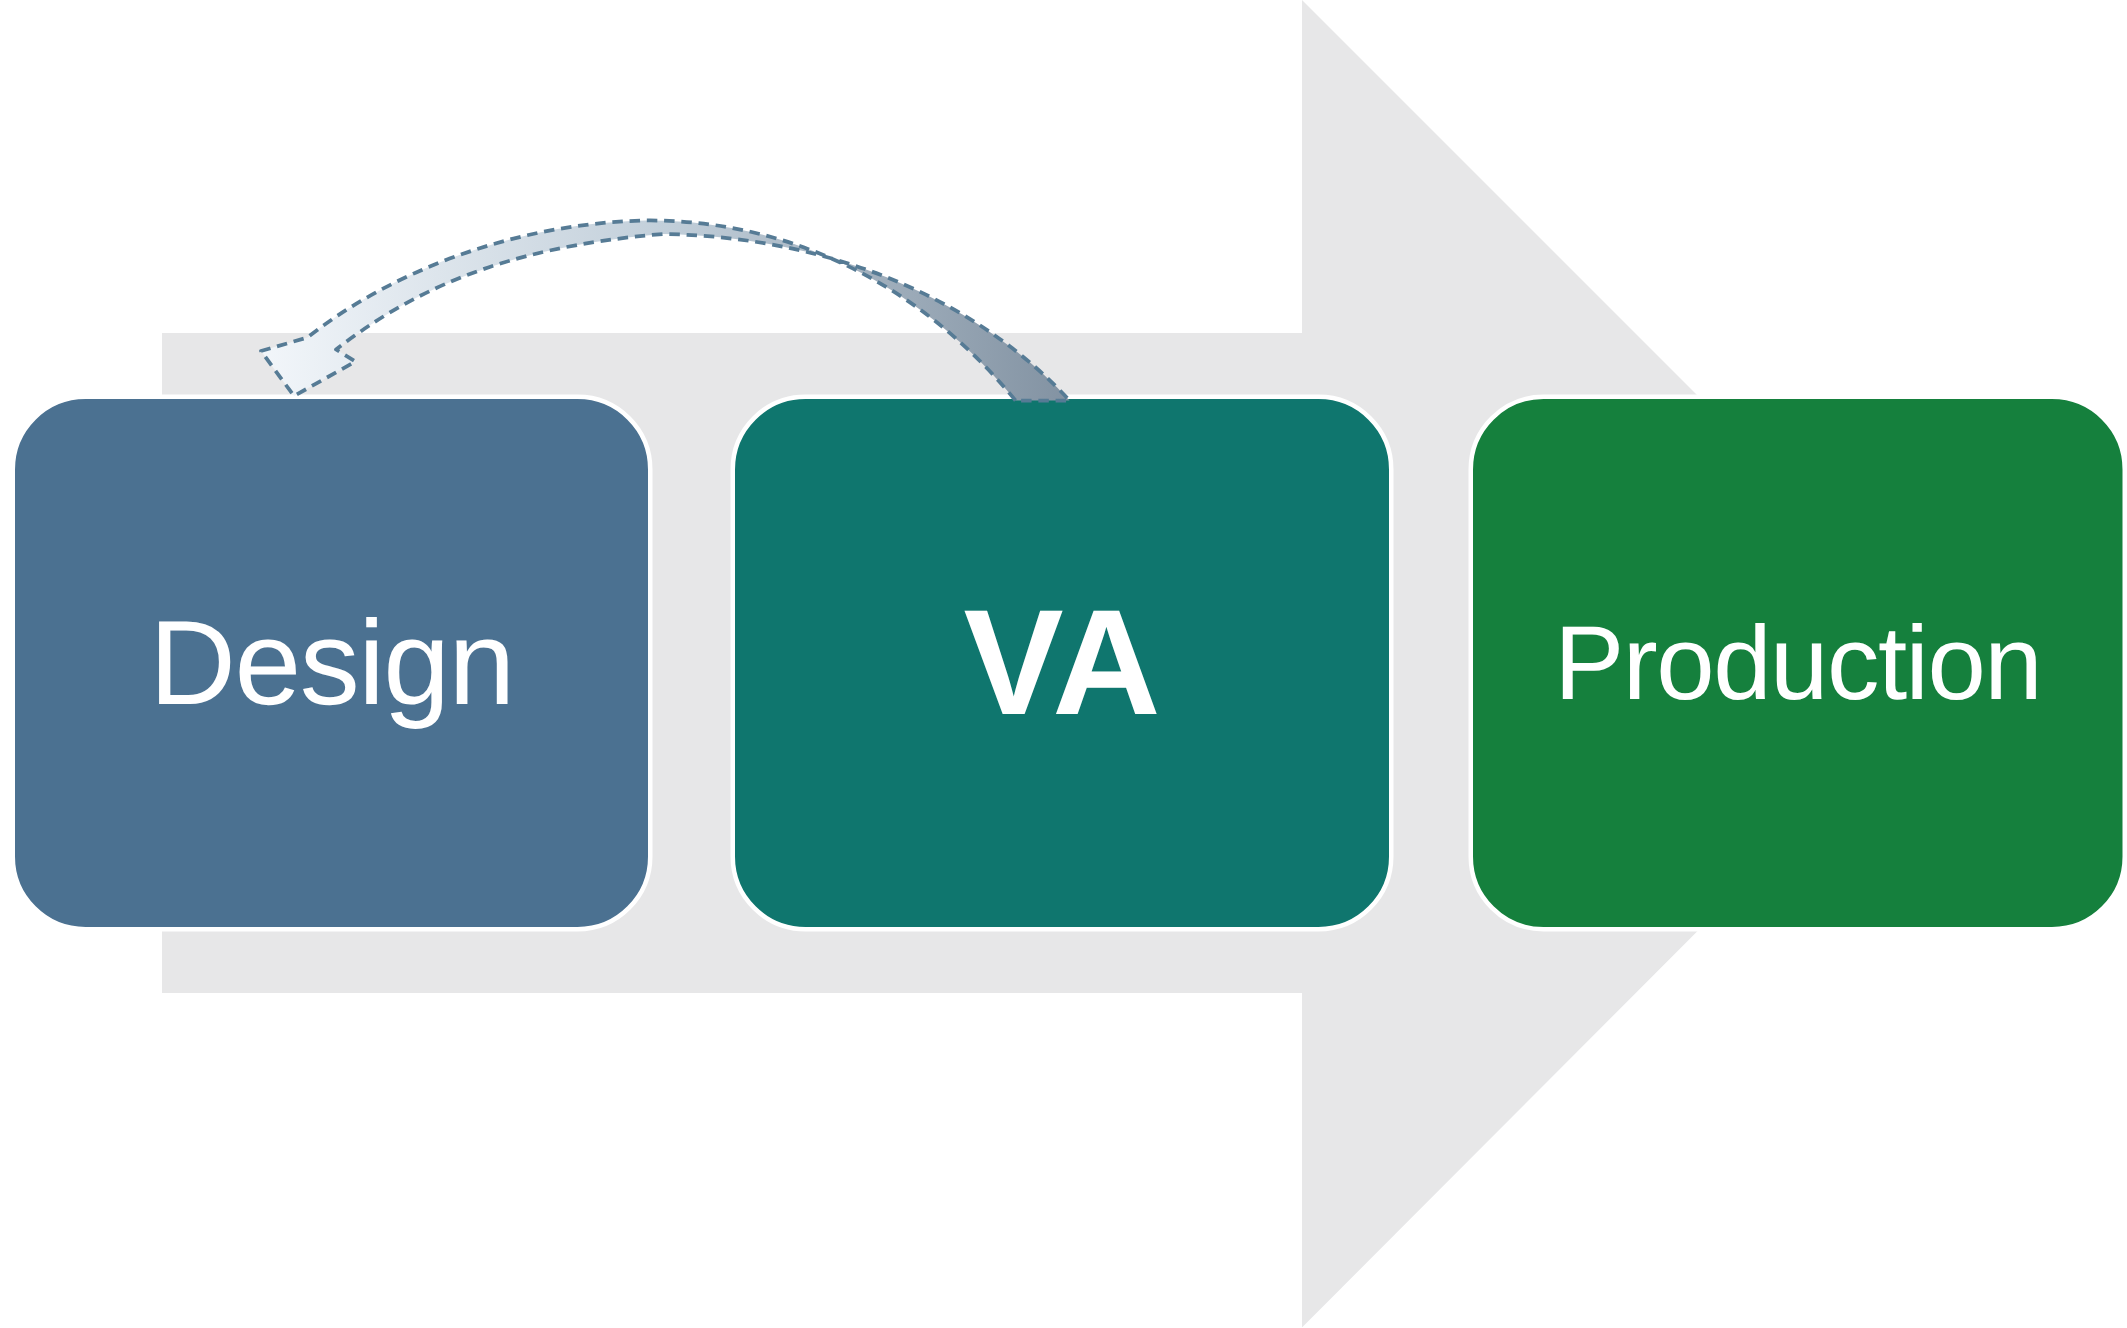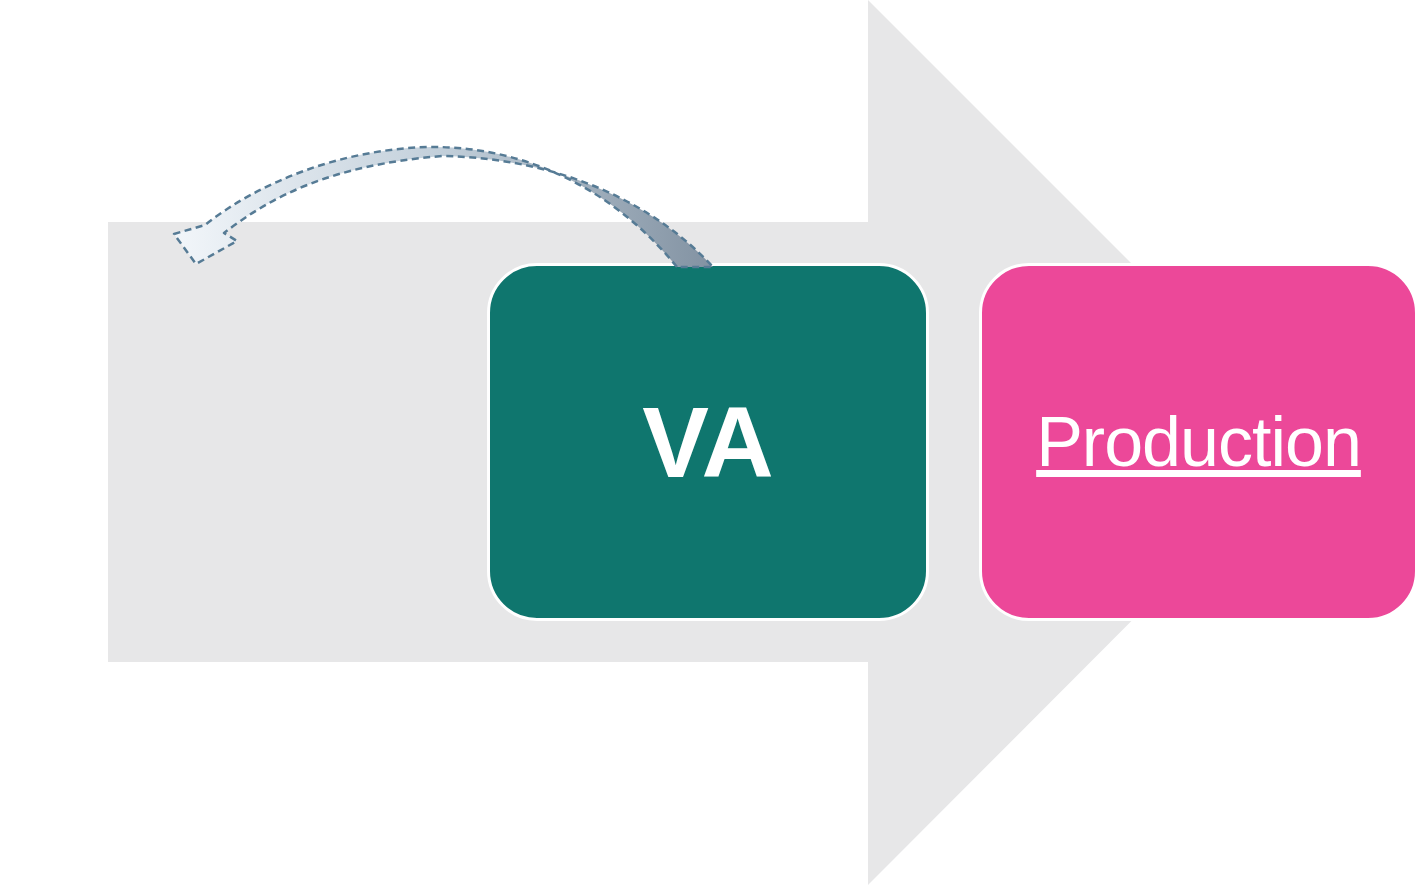--- a/index.html
+++ b/index.html
@@ -49,26 +49,29 @@
 </style>
 </head>
 <body>
 
 <div class="canvas">
 
   <svg class="layer" viewBox="0 0 1418 885" aria-hidden="true">
     <polygon points="108,222 868,222 868,0 1310,442 868,885 868,662 108,662" fill="#E7E7E8"></polygon>
   </svg>
 
+  <div class="stage-box design" style="background-color: rgb(75, 113, 145);">
+    <span class="stage-label">Design</span>
+  </div>
 
   <div class="stage-box va" style="background-color: #0f766e;">
     <span class="stage-label">VA</span>
   </div>
 
-  <div class="stage-box production" style="background-color: #ec4899; text-decoration: underline;">
+  <div class="stage-box production" style="background-color: #15803d;">
     <span class="stage-label">Production</span>
   </div>
 
   <svg class="layer" viewBox="0 0 1418 885" aria-hidden="true">
     <defs>
       <linearGradient id="fbGrad" gradientUnits="userSpaceOnUse" x1="713" y1="240" x2="174" y2="240">
         <stop offset="0" stop-color="#8292A2"></stop>
         <stop offset="0.5" stop-color="#C2CFDA"></stop>
         <stop offset="1" stop-color="#F2F6FA"></stop>
       </linearGradient>

